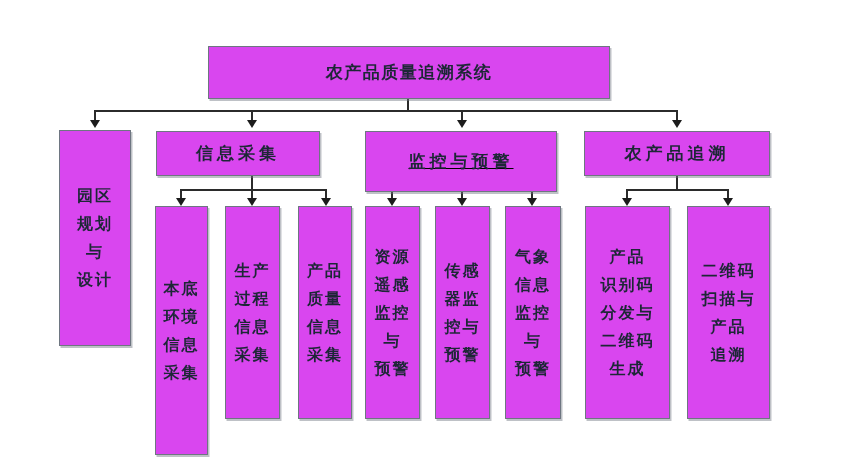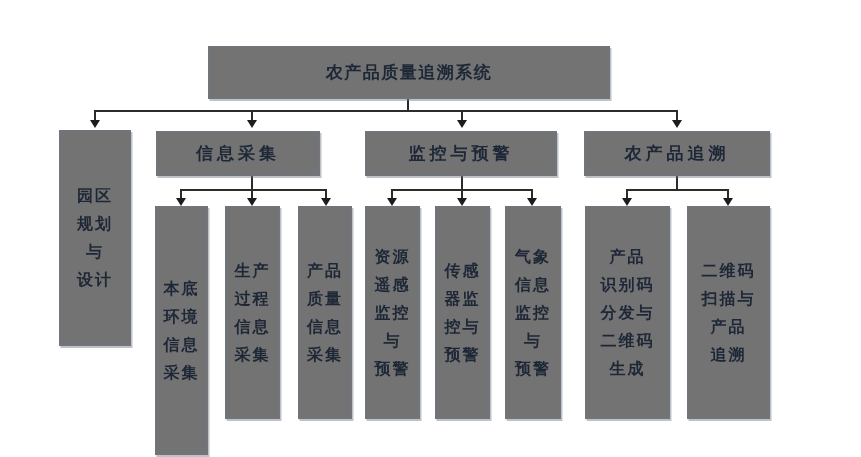--- a/index.html
+++ b/index.html
@@ -5,21 +5,21 @@
   html,body{margin:0;padding:0;background:#ffffff;}
   .canvas{
     position:relative;
     width:861px;height:457px;
     background:#ffffff;
     font-family:"Liberation Serif", serif;
     overflow:hidden;
   }
   .box{
     position:absolute;
-    background:#737373;
+    background:#d946ef;
     border:1.5px solid #6e7681;
     box-shadow:1.5px 2px 0 rgba(110,118,129,.45);
     display:flex;align-items:center;justify-content:center;
     box-sizing:border-box;
   }
   .box .lbl{
     white-space:pre-line;
     text-align:center;
     font-weight:bold;
     color:#1d2736;
@@ -90,21 +90,21 @@
     <span class="lbl">园区
 规划
 与
 设计</span>
   </div>
 
   <div class="box hdr" style="left:156px;top:131px;width:164px;height:45px;">
     <span class="lbl">信息采集</span>
   </div>
 
-  <div class="box hdr" style="left:365px;top:131px;width:192px;height:45px;">
+  <div class="box hdr" style="left:365px;top:131px;width:192px;height:61px;text-decoration:underline;">
     <span class="lbl">监控与预警</span>
   </div>
 
   <div class="box hdr" style="left:584px;top:131px;width:186px;height:45px;">
     <span class="lbl">农产品追溯</span>
   </div>
 
   <div class="box leaf" style="left:155px;top:206px;width:53px;height:249px;">
     <span class="lbl">本底
 环境

